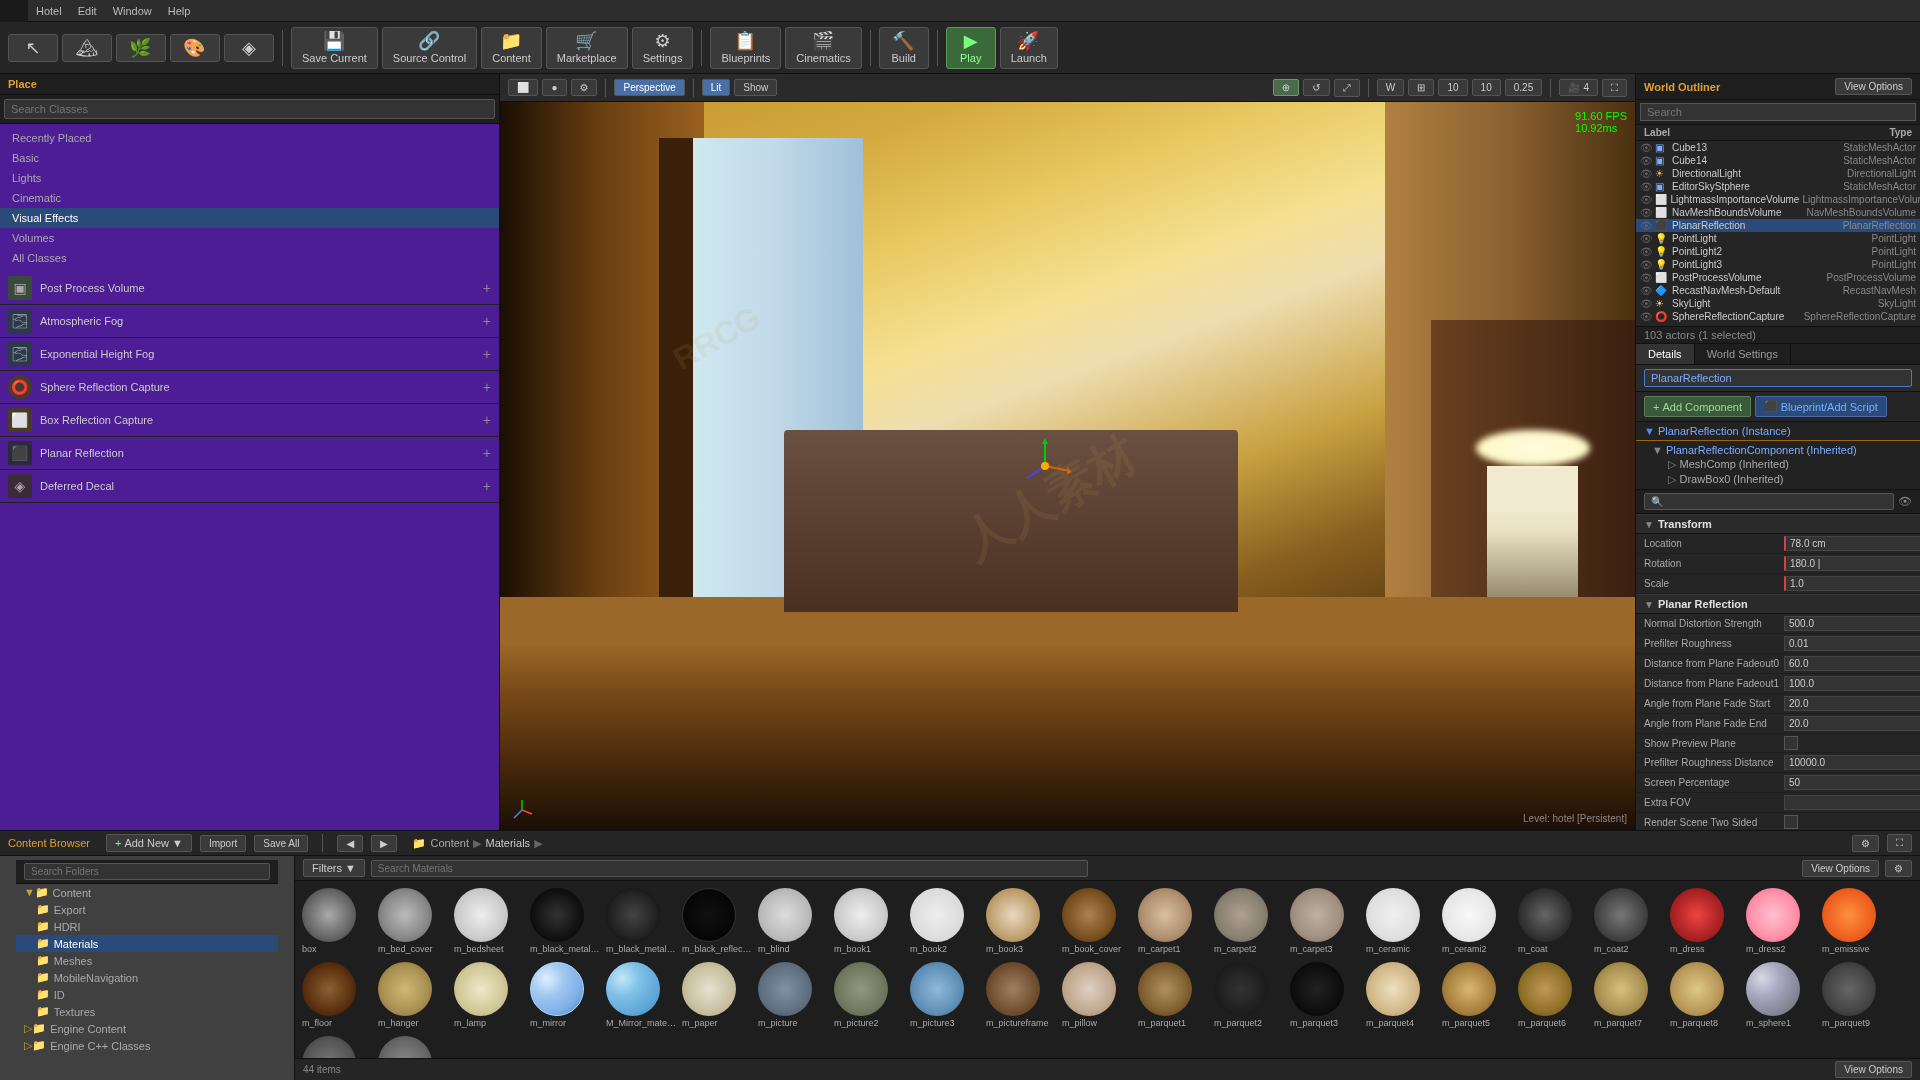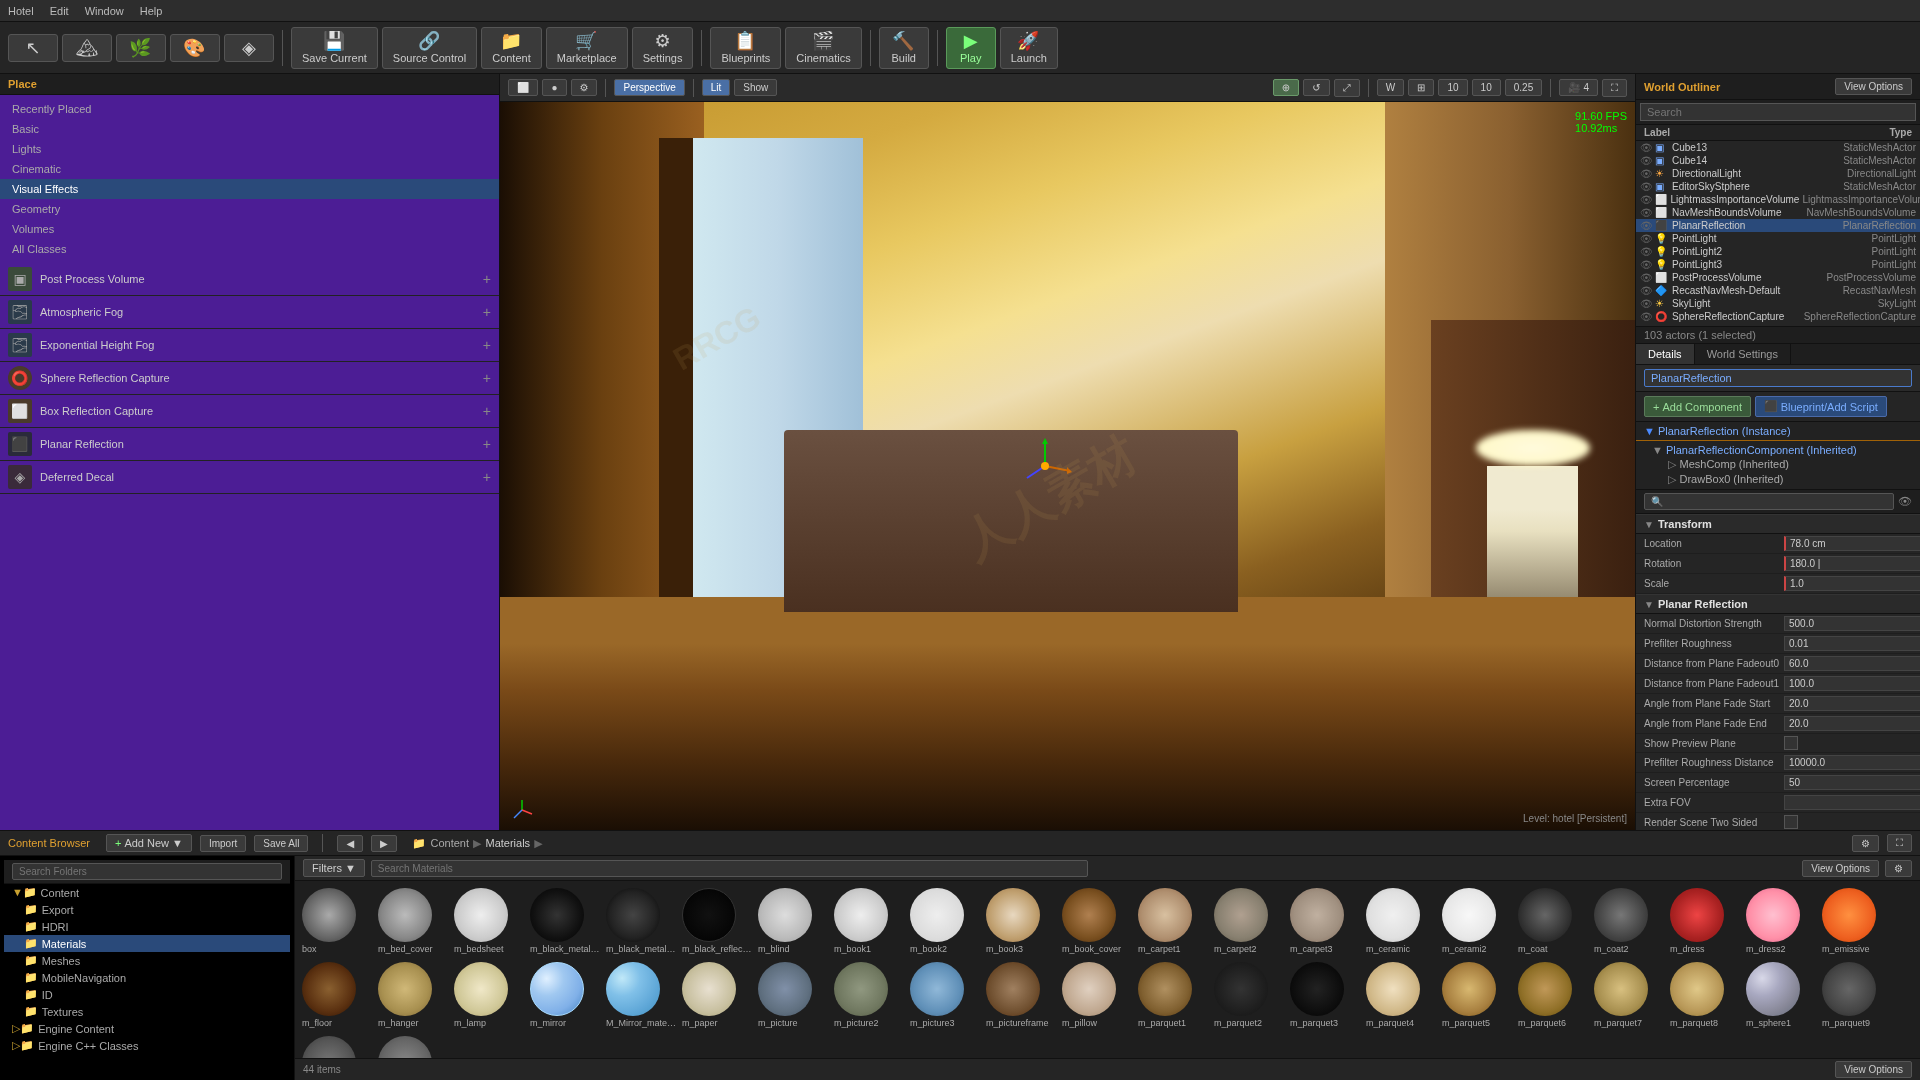--- a/index.html
+++ b/index.html
@@ -1,19 +1,19 @@
 <!DOCTYPE html>
 <html><head>
   <meta charset="utf-8">
   <style>
     * { box-sizing: border-box; margin: 0; padding: 0; font-family: 'Segoe UI', Arial, sans-serif; font-size: 11px; }
     body { background: #1a1a1a; color: #ccc; overflow: hidden; width: 1920px; height: 1080px; display: flex; flex-direction: column; }
 
     
-    #topbar { background: #2d2d2d; height: 22px; display: flex; align-items: center; padding: 0 8px; gap: 16px; border-bottom: 1px solid #111; flex-shrink: 0; }
+    #topbar { background: #2d2d2d; height: 22px; display: flex; align-items: center; padding: 0 8px; gap: 16px; border-bottom: 1px solid #111; flex-shrink: 0; margin-left: 28px; }
     #topbar span { color: #bbb; font-size: 11px; cursor: pointer; }
 
     
     #toolbar { background: #252525; height: 52px; display: flex; align-items: center; padding: 0 8px; gap: 4px; border-bottom: 1px solid #111; flex-shrink: 0; }
     .toolbar-btn { background: #3a3a3a; border: 1px solid #555; border-radius: 3px; padding: 4px 10px; color: #ccc; cursor: pointer; display: flex; flex-direction: column; align-items: center; gap: 2px; min-width: 50px; font-size: 10px; }
     .toolbar-btn .icon { font-size: 18px; line-height: 1; }
     .toolbar-separator { width: 1px; height: 36px; background: #555; margin: 0 4px; }
 
     
     #main { display: flex; flex: 1; overflow: hidden; }
@@ -82,21 +82,21 @@
     .detail-value { flex: 1; display: flex; gap: 2px; }
     .val-input { background: #333; border: 1px solid #444; color: #ccc; padding: 1px 4px; font-size: 10px; flex: 1; }
     .val-input.x { border-left: 2px solid #cc4444; }
     .checkbox-val { width: 14px; height: 14px; background: #333; border: 1px solid #555; display: flex; align-items: center; justify-content: center; cursor: pointer; }
 
     
     #bottom-panel { height: 250px; background: #1e1e1e; border-top: 1px solid #111; display: flex; flex-direction: column; flex-shrink: 0; }
     #content-browser-header { background: #252525; padding: 3px 8px; border-bottom: 1px solid #111; display: flex; align-items: center; gap: 8px; }
     .cb-btn { background: #3a3a3a; border: 1px solid #555; color: #ccc; padding: 2px 8px; font-size: 10px; cursor: pointer; border-radius: 2px; display: flex; align-items: center; gap: 3px; }
     #content-area { flex: 1; display: flex; overflow: hidden; }
-    #folder-tree { width: 295px; background: #000000; border-right: 1px solid #111; overflow-y: auto; padding: 4px 4px; flex-shrink: 0; }
+    #folder-tree { width: 295px; background: #404040; border-right: 1px solid #111; overflow-y: auto; padding: 4px 16px; flex-shrink: 0; }
     .folder-item { padding: 2px 8px; cursor: pointer; color: #aaa; font-size: 11px; display: flex; align-items: center; gap: 4px; }
     .folder-item.selected { background: #2a4a7a; color: #fff; }
     .folder-item .fi { color: #c8a030; }
     #content-main { flex: 1; display: flex; flex-direction: column; overflow: hidden; }
     #content-toolbar { background: #252525; padding: 3px 8px; border-bottom: 1px solid #111; display: flex; align-items: center; gap: 6px; }
     #content-toolbar input { background: #333; border: 1px solid #555; color: #ccc; padding: 2px 6px; font-size: 10px; flex: 1; border-radius: 2px; }
     #materials-grid { display: flex; flex-wrap: wrap; padding: 4px; gap: 2px; overflow-y: auto; flex: 1; align-content: flex-start; }
     .material-item { display: flex; flex-direction: column; align-items: flex-start; width: 74px; cursor: pointer; padding: 3px; border-radius: 2px; }
     .mat-thumb { width: 54px; height: 54px; border-radius: 50%; background: #444; overflow: hidden; display: flex; align-items: center; justify-content: center; }
     .mat-label { color: #aaa; font-size: 9px; text-align: center; margin-top: 2px; max-width: 72px; overflow: hidden; text-overflow: ellipsis; white-space: nowrap; }
@@ -186,28 +186,30 @@
     <span>Launch</span>
   </div>
 </div>
 
 <div id="main">
 
   <div id="left-panel">
     <div id="left-panel-header">
       <span style="color:#e0a030; font-size:11px; font-weight:bold;">Place</span>
     </div>
+    <div id="left-search">
+      <input type="text" placeholder="Search Classes" style="">
+    </div>
 
     <div id="categories">
       <div class="category-item">Recently Placed</div>
       <div class="category-item">Basic</div>
       <div class="category-item">Lights</div>
       <div class="category-item">Cinematic</div>
       <div class="category-item active">Visual Effects</div>
-      <div class="category-item">Geometry</div>
       <div class="category-item">Volumes</div>
       <div class="category-item">All Classes</div>
     </div>
 
     <div id="place-items">
       <div class="place-item">
         <div class="item-icon" style="background:#3a4a3a;">▣</div>
         <span class="item-name">Post Process Volume</span>
         <span class="add-btn">+</span>
       </div>

